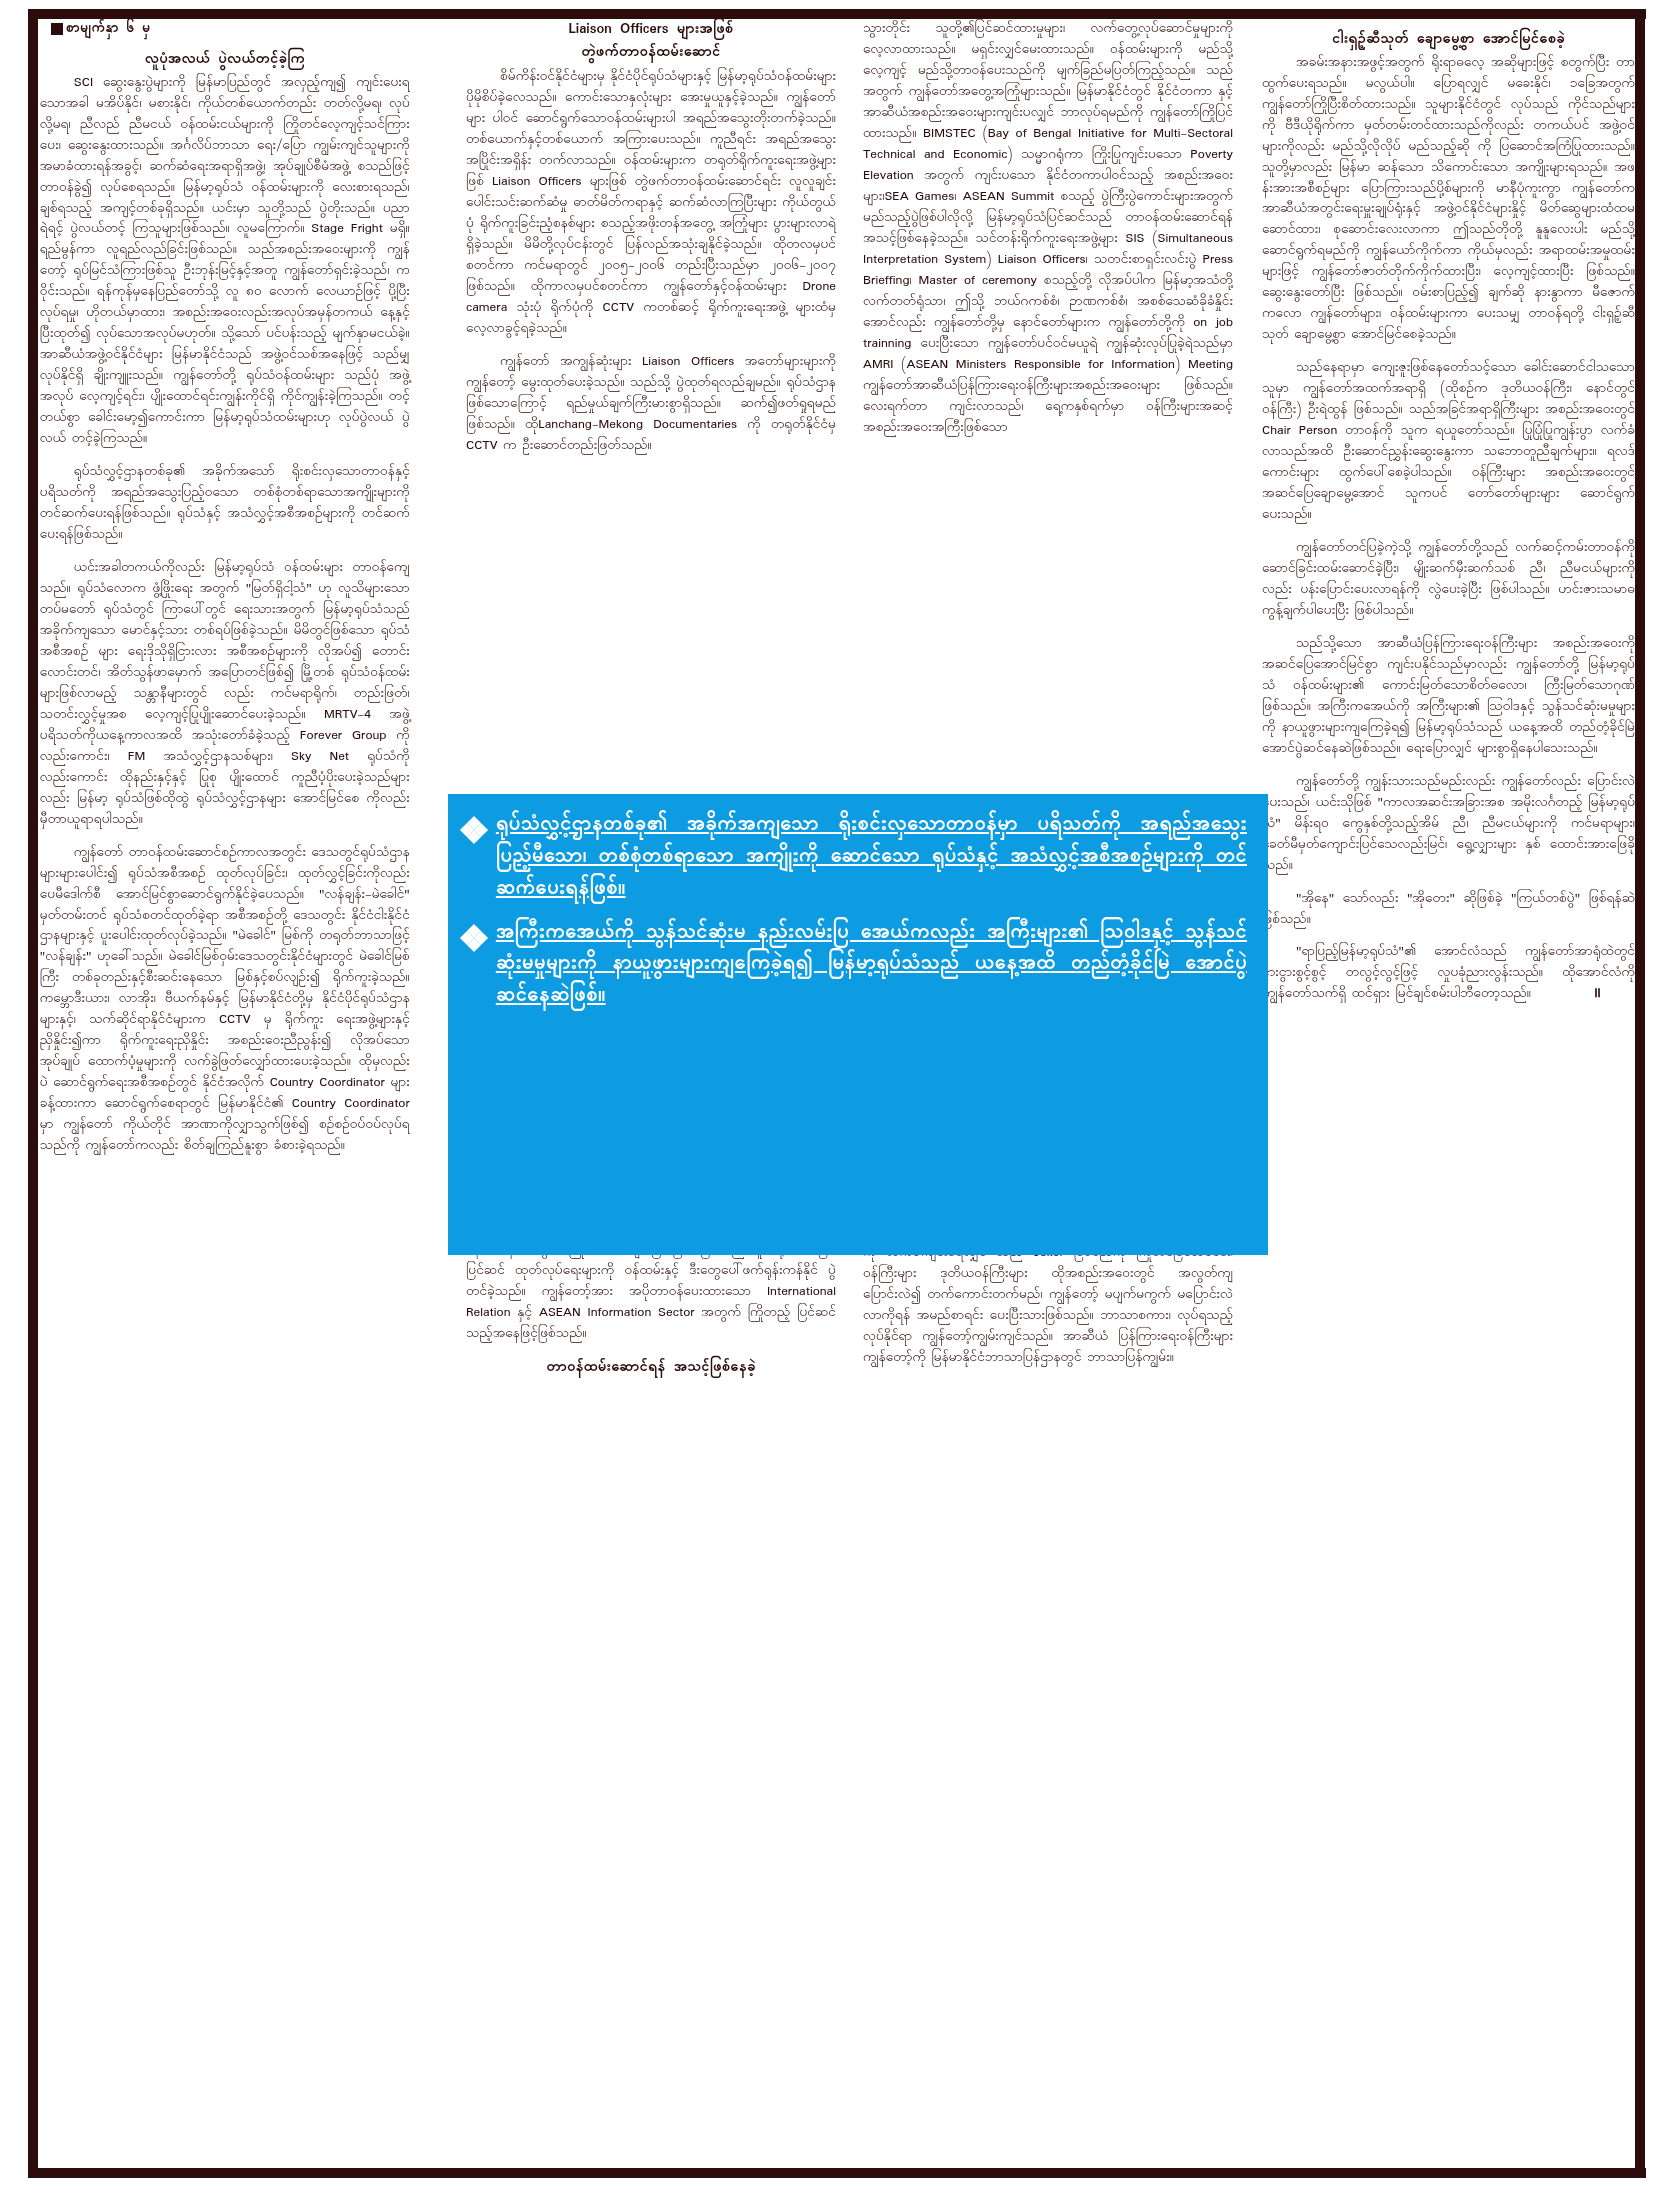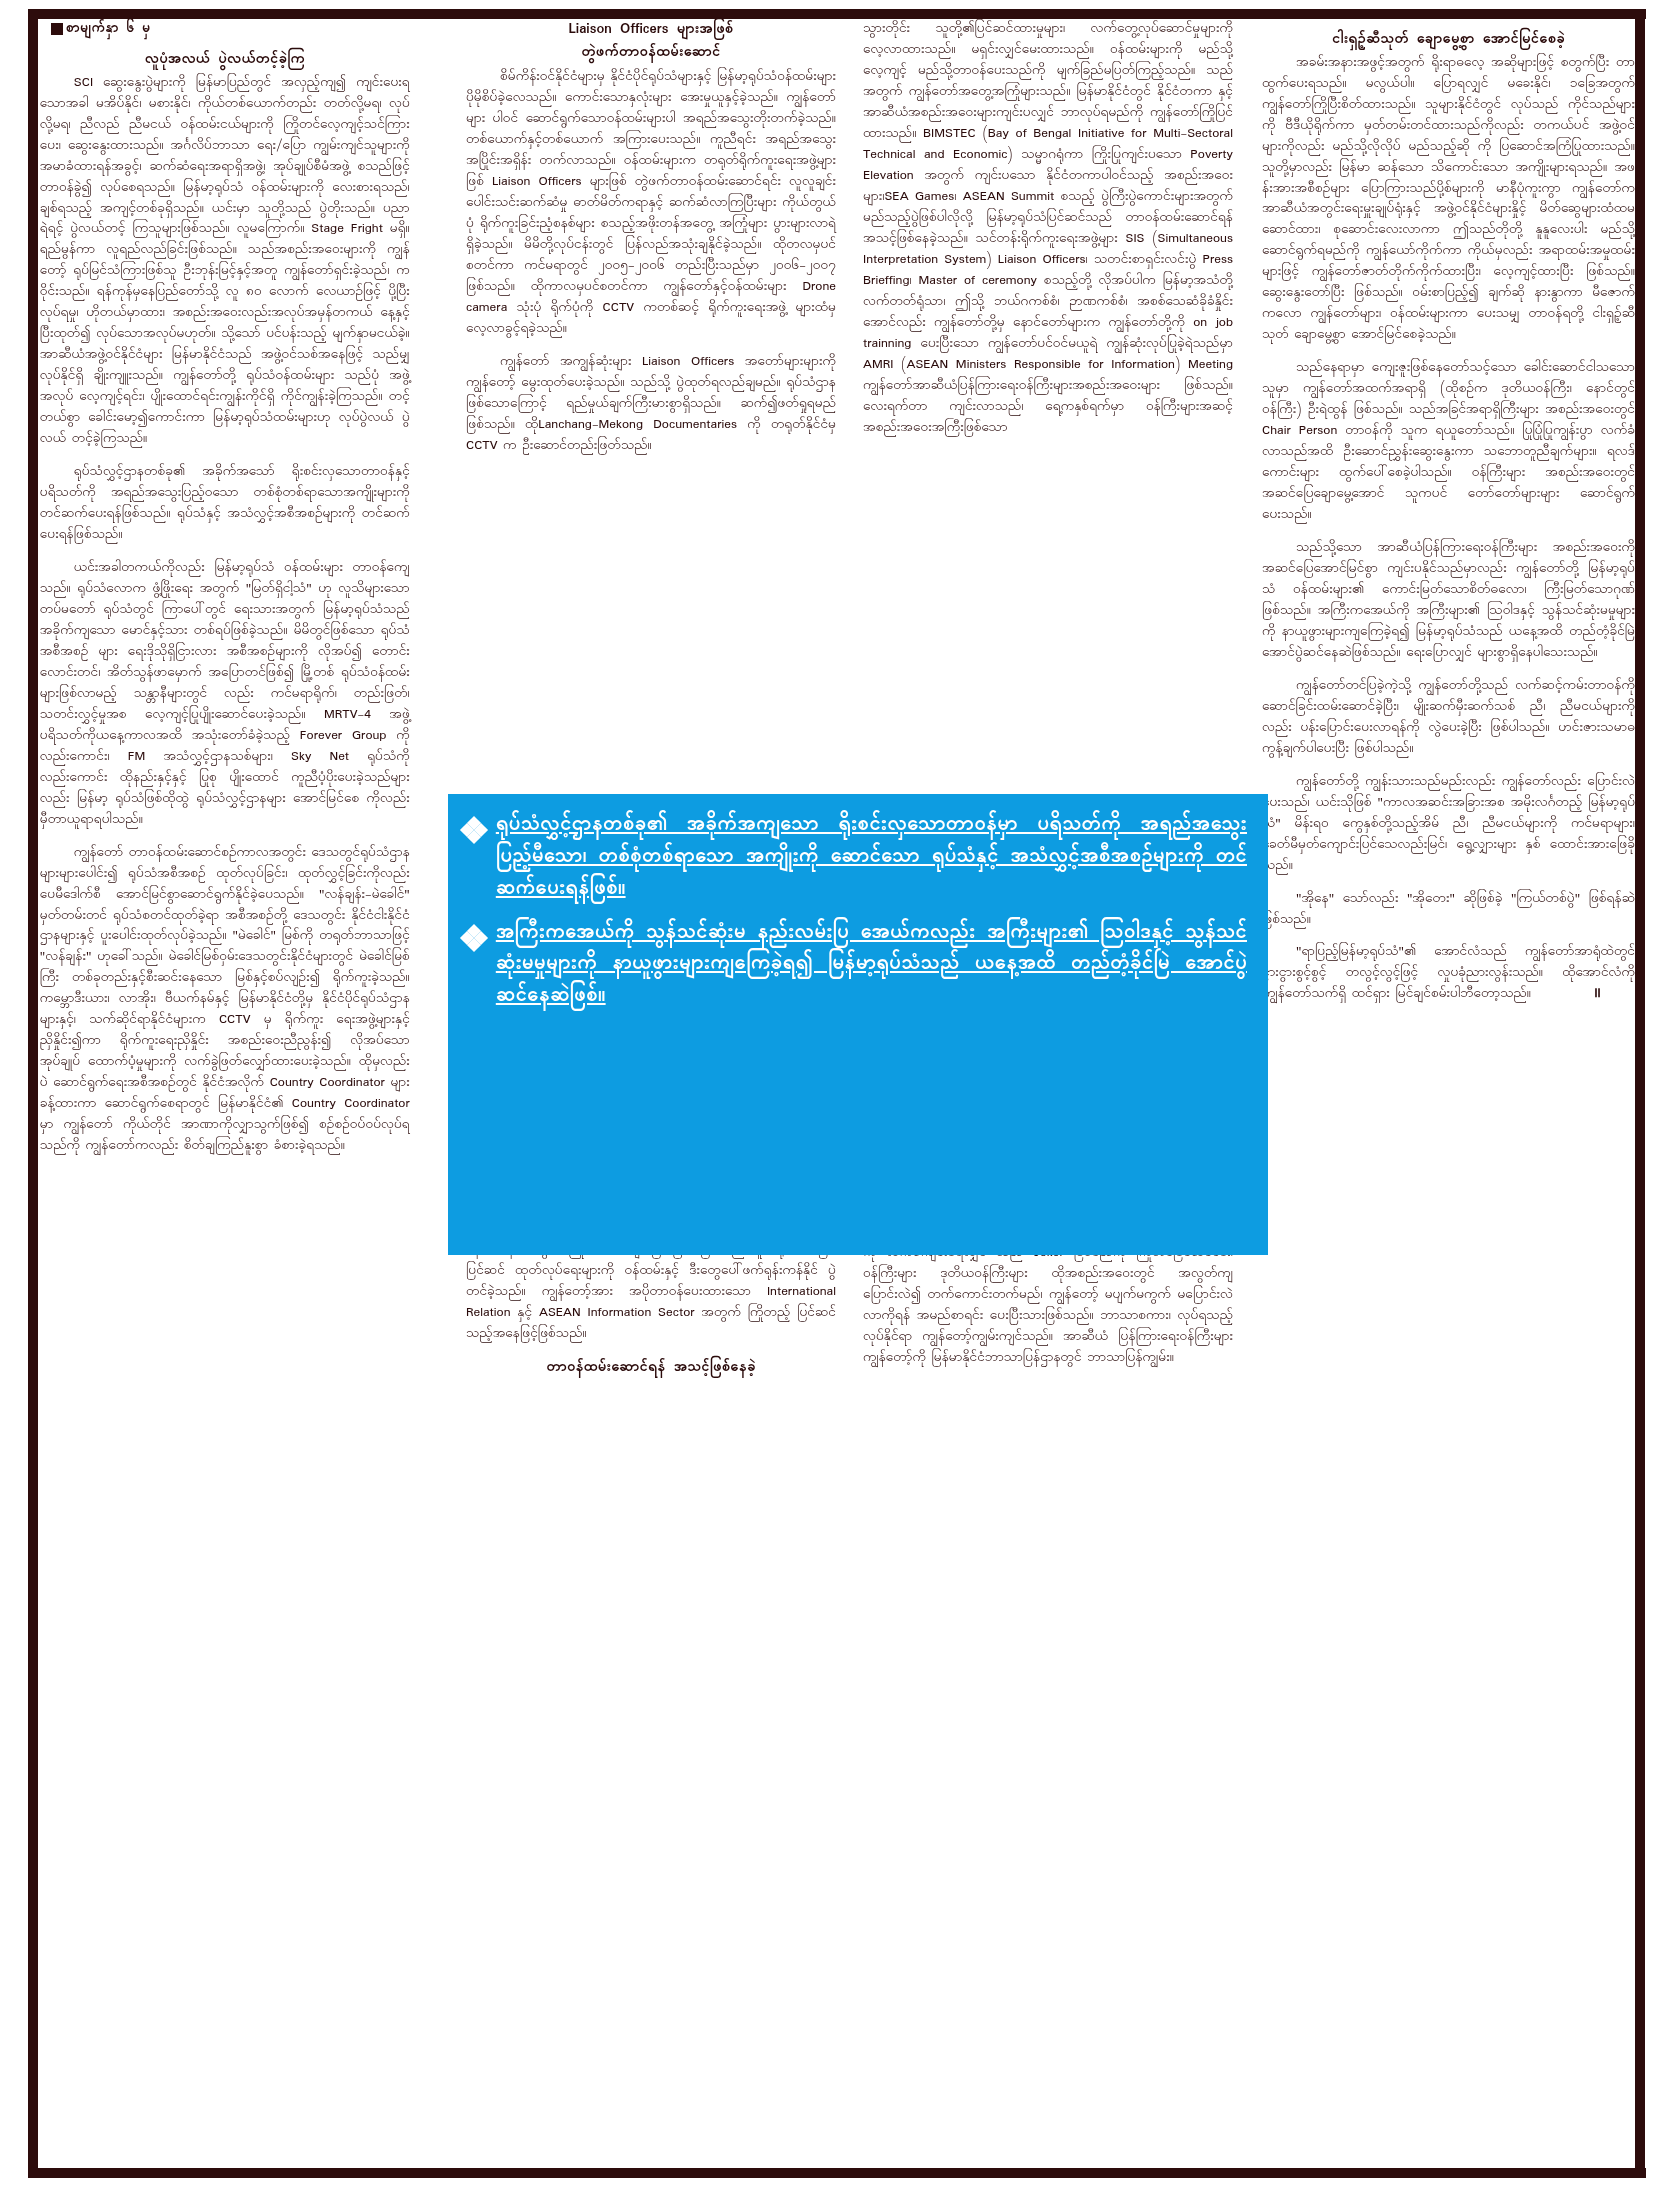--- a/index.html
+++ b/index.html
@@ -176,22 +176,22 @@
 
       <div class="boxgap" style="height:478px"></div>
       <p class="noind">အဆင်မြင်အရာရှိကြီးများ အစည်းအဝေး (Senior Official Meeting – SOMRI) ဖြစ်သည်။ ညွှန်ချုပ်အဆင့်များ တက်ကြပြသည်။ အရေးကြီးသည်၊ နောက်နှစ်ရက်တွင် ဆက်ကျင်းပမည့် ဝန်ကြီးများအဆင့် အစည်းအဝေးဖြစ်သည်။ ကိုယ်မှီနိုင်းလည်း နှစ်နိုင်းအဆင် များအနှုံးအခေတ် ဆွေးနွေးရိုက်ပါလည်း၊ အခြားအစည်းအယီနိုင်များနှင့် သဘောထားလျှင်လျှင်၊ ကိုယ်လိုရာနှင့် အနီးစပ်ဆုံးအောင် မိတ်တဝတ်မပျက် ညှိနိုင်စွမ်းရသည်။</p>
       <p class="sp">ကျွန်တော်က သည်အစည်းအဝေးကို 5<sup>th</sup> AMRI မှစကာ ပင်စင်မယူမီ 12<sup>th</sup> AMIR အထိ ဆက်တိုက်မပျက်မကွက် တက်ခဲ့ရသည့်အပြင်၊ ကျွန်တော့်အထောက် ညွှန်ချုပ်၊ ဒု-ညွှန်ချုပ်များကို ကျွန်တော်အထောက်အကူရပေးသည်၊ ဝန်ကြီးများ အစည်းအဝေးတွင် ပြောင်ပြင်လိပ်လေး ကျင်းပစဉ် ထောက်ကူပေးရသည်။ ကျွန်တော်ပျော်ပါသည်၊ ကျွန်တော်လုပ်ခဲ့ရသည်များကို ကျွန်တော်ထက်အလယ် များ မျှဝေလေ၊ သင်ပြီးပေးခဲ့သည်။ သူတို့တော်မှ တတ်ရာကိုယ့် မျက်နှာလှပနိုင်မည်။ သူတို့မျက်နှာမည်ကို ကျွန်တော်ကသိဇော၊ နောက်တစ်ချက်မှာ မြန်မာနိုင်ငံ အိမ်ရှင်အဖြစ် AMRI အစည်းအဝေးကို လက်ခံကျင်းပရလျှင် သည် Joker ဖြစ်မည်ကို ကြိုတင်ပြင်ဆင်ပေး၊ ဝန်ကြီးများ ဒုတိယဝန်ကြီးများ ထိုအစည်းအဝေးတွင် အလွတ်ကျ ပြောင်းလဲ၍ တက်ကောင်းတက်မည်၊ ကျွန်တော့် မပျက်မကွက် မပြောင်းလဲလာကိုရန် အမည်စာရင်း ပေးပြီးသားဖြစ်သည်။ ဘာသာစကား၊ လုပ်ရသည့် လုပ်နိုင်ရာ ကျွန်တော့်ကျွမ်းကျင်သည်။ အာဆီယံ ပြန်ကြားရေးဝန်ကြီးများ ကျွန်တော့်ကို မြန်မာနိုင်ငံဘာသာပြန်ဌာနတွင် ဘာသာပြန်ကျွမ်း။</p>
     </div>
 
     <div class="col" id="col4">
       <h2 class="hd" style="margin-top:10px">ငါးရှဉ့်ဆီသုတ် ချောမွေ့စွာ အောင်မြင်စေခဲ့</h2>
       <p>အခမ်းအနားအဖွင့်အတွက် ရိုးရာဓလေ့ အဆိုများဖြင့် စတွက်ပြီး တာထွက်ပေးရသည်။ မလွယ်ပါ။ ပြောရလျှင် မခေးနိုင်၊ ၁ခြေအတွက် ကျွန်တော်ကြိုပြီးစိတ်ထားသည်။ သူများနိုင်ငံတွင် လုပ်သည် ကိုင်သည်များကို ဗီဒီယိုရိုက်ကာ မှတ်တမ်းတင်ထားသည်ကိုလည်း တကယ်ပင် အဖွဲ့ဝင်များကိုလည်း မည်သို့လိုလိုပ် မည်သည့်ဆို ကို ပြဆောင်အကြံပြုထားသည်။ သူတို့မှာလည်း မြန်မာ ဆန်သော သိကောင်းသော အကျိုးများရသည်။ အဖန်းအားအစီစဉ်များ ပြောကြားသည်ပို့စ်များကို မာနီပုံကူးကွာ ကျွန်တော်က အာဆီယံအတွင်းရေးမှူးချုပ်ရုံးနှင့် အဖွဲ့ဝင်နိုင်ငံများနှိုင့် မိတ်ဆွေများထံထမ ဆောင်ထား၊ စုဆောင်းလေးလာကာ ဤသည်တိုတို့ နူနူလေးပါး မည်သို့ဆောင်ရွက်ရမည်ကို ကျွန်ယော်ကိုက်ကာ ကိုယ်မှလည်း အရာထမ်းအမှုထမ်းများဖြင့် ကျွန်တော်ဇာတ်တိုက်ကိုက်ထားပြီး၊ လေ့ကျင့်ထားပြီး ဖြစ်သည်။ ဆွေးနွေးတော်ပြီး ဖြစ်သည်။ ဝမ်းစာပြည့်၍ ချက်ဆို နားနွာကာ မီဇောက်ကလော ကျွန်တော်များ၊ ဝန်ထမ်းများကာ ပေးသမျှ တာဝန်ရတို့ ငါးရှဉ့်ဆီသုတ် ချောမွေ့စွာ အောင်မြင်စေခဲ့သည်။</p>
       <p class="sp">သည်နေရာမှာ ကျေးဇူးဖြစ်နေတော်သင့်သော ခေါင်းဆောင်ငါသသောသူမှာ ကျွန်တော်အထက်အရာရှိ (ထိုစဉ်က ဒုတိယဝန်ကြီး၊ နောင်တွင် ဝန်ကြီး) ဦးရဲထွန် ဖြစ်သည်။ သည်အခြင်အရာရှိကြီးများ အစည်းအဝေးတွင် Chair Person တာဝန်ကို သူက ရယူတော်သည်။ ပြုပြုံပြုကျွန်းပွာ လက်ခံလာသည်အထိ ဦးဆောင်ညွှန်းဆွေးနွေးကာ သဘောတူညီချက်များ။ ရလဒ်ကောင်းများ ထွက်ပေါ်စေခဲ့ပါသည်။ ဝန်ကြီးများ အစည်းအဝေးတွင် အဆင်ပြေချောမွေ့အောင် သူကပင် တော်တော်များများ ဆောင်ရွက်ပေးသည်။</p>
+      <p class="sp">ကျွန်တော်တင်ပြခဲ့ကဲ့သို့ ကျွန်တော်တို့သည် လက်ဆင့်ကမ်းတာဝန်ကို ဆောင်ခြင်းထမ်းဆောင်ခဲ့ပြီး၊ မျိုးဆက်မှီးဆက်သစ် ညီ၊ ညီမငယ်များကို လည်း ပန်းပြောင်းပေးလာရန်ကို လွဲပေးခဲ့ပြီး ဖြစ်ပါသည်။ ဟင်းဇားသမာဓ ကွန့်ချက်ပါပေးပြီး ဖြစ်ပါသည်။</p>
       <p class="sp">သည်သို့သော အာဆီယံပြန်ကြားရေးဝန်ကြီးများ အစည်းအဝေးကို အဆင်ပြေအောင်မြင်စွာ ကျင်းပနိုင်သည်မှာလည်း ကျွန်တော်တို့ မြန်မာ့ရုပ်သံ ဝန်ထမ်းများ၏ ကောင်းမြတ်သောစိတ်ဓလော၊ ကြီးမြတ်သောဂုဏ်ဖြစ်သည်။ အကြီးကအေယ်ကို အကြီးများ၏ သြဝါဒနှင့် သွန်သင်ဆုံးမမှုများကို နာယူဖွားများကျကြေခဲ့ရ၍ မြန်မာ့ရုပ်သံသည် ယနေ့အထိ တည်တံ့ခိုင်မြဲ အောင်ပွဲဆင်နေဆဲဖြစ်သည်။ ရေးပြောလျှင် များစွာရှိနေပါသေးသည်။</p>
-      <p class="sp">ကျွန်တော်တင်ပြခဲ့ကဲ့သို့ ကျွန်တော်တို့သည် လက်ဆင့်ကမ်းတာဝန်ကို ဆောင်ခြင်းထမ်းဆောင်ခဲ့ပြီး၊ မျိုးဆက်မှီးဆက်သစ် ညီ၊ ညီမငယ်များကို လည်း ပန်းပြောင်းပေးလာရန်ကို လွဲပေးခဲ့ပြီး ဖြစ်ပါသည်။ ဟင်းဇားသမာဓ ကွန့်ချက်ပါပေးပြီး ဖြစ်ပါသည်။</p>
       <p class="sp">ကျွန်တော်တို့ ကျွန်းသားသည်မည်းလည်း ကျွန်တော်လည်း ပြောင်းလဲပေးသည်၊ ယင်းသိုဖြစ် "ကာလအဆင်းအခြားအစ အမိုးလင်္ဂတည့် မြန်မာ့ရုပ်သံ" မိန်းရဝ ကွေနှစ်တို့သည့်အိမ် ညီ၊ ညီမငယ်များကို ကင်မရာများ၊ ခေတ်မီမှတ်ကျောင်းပြင်သေလည်းမြင်၊ ရွေ့လျှားများ နှစ် ထောင်းအားဖြေခိုသည်။</p>
       <p class="sp">"အိုနေ" သော်လည်း "အိုတေး" ဆိုဖြစ်ခဲ့ "ကြယ်တစ်ပွဲ" ဖြစ်ရန်ဆဲဖြစ်သည်။</p>
       <p class="sp"><span>"ရာပြည့်မြန်မာ့ရုပ်သံ"၏ အောင်လံသည် ကျွန်တော်အာရုံထဲတွင် ငွားငွားစွင့်စွင့် တလွင့်လွင့်ဖြင့် လှုပခုံညားလွန်းသည်။ ထိုအောင်လံကို ကျွန်တော်သက်ရှိ ထင်ရှား မြင်ချင်စမ်းပါဘီတော့သည်။</span><span class="endmark">॥</span></p>
     </div>
 
   </div>
 
   <div id="quote">
     <div class="qrow">
       <span class="dia">

